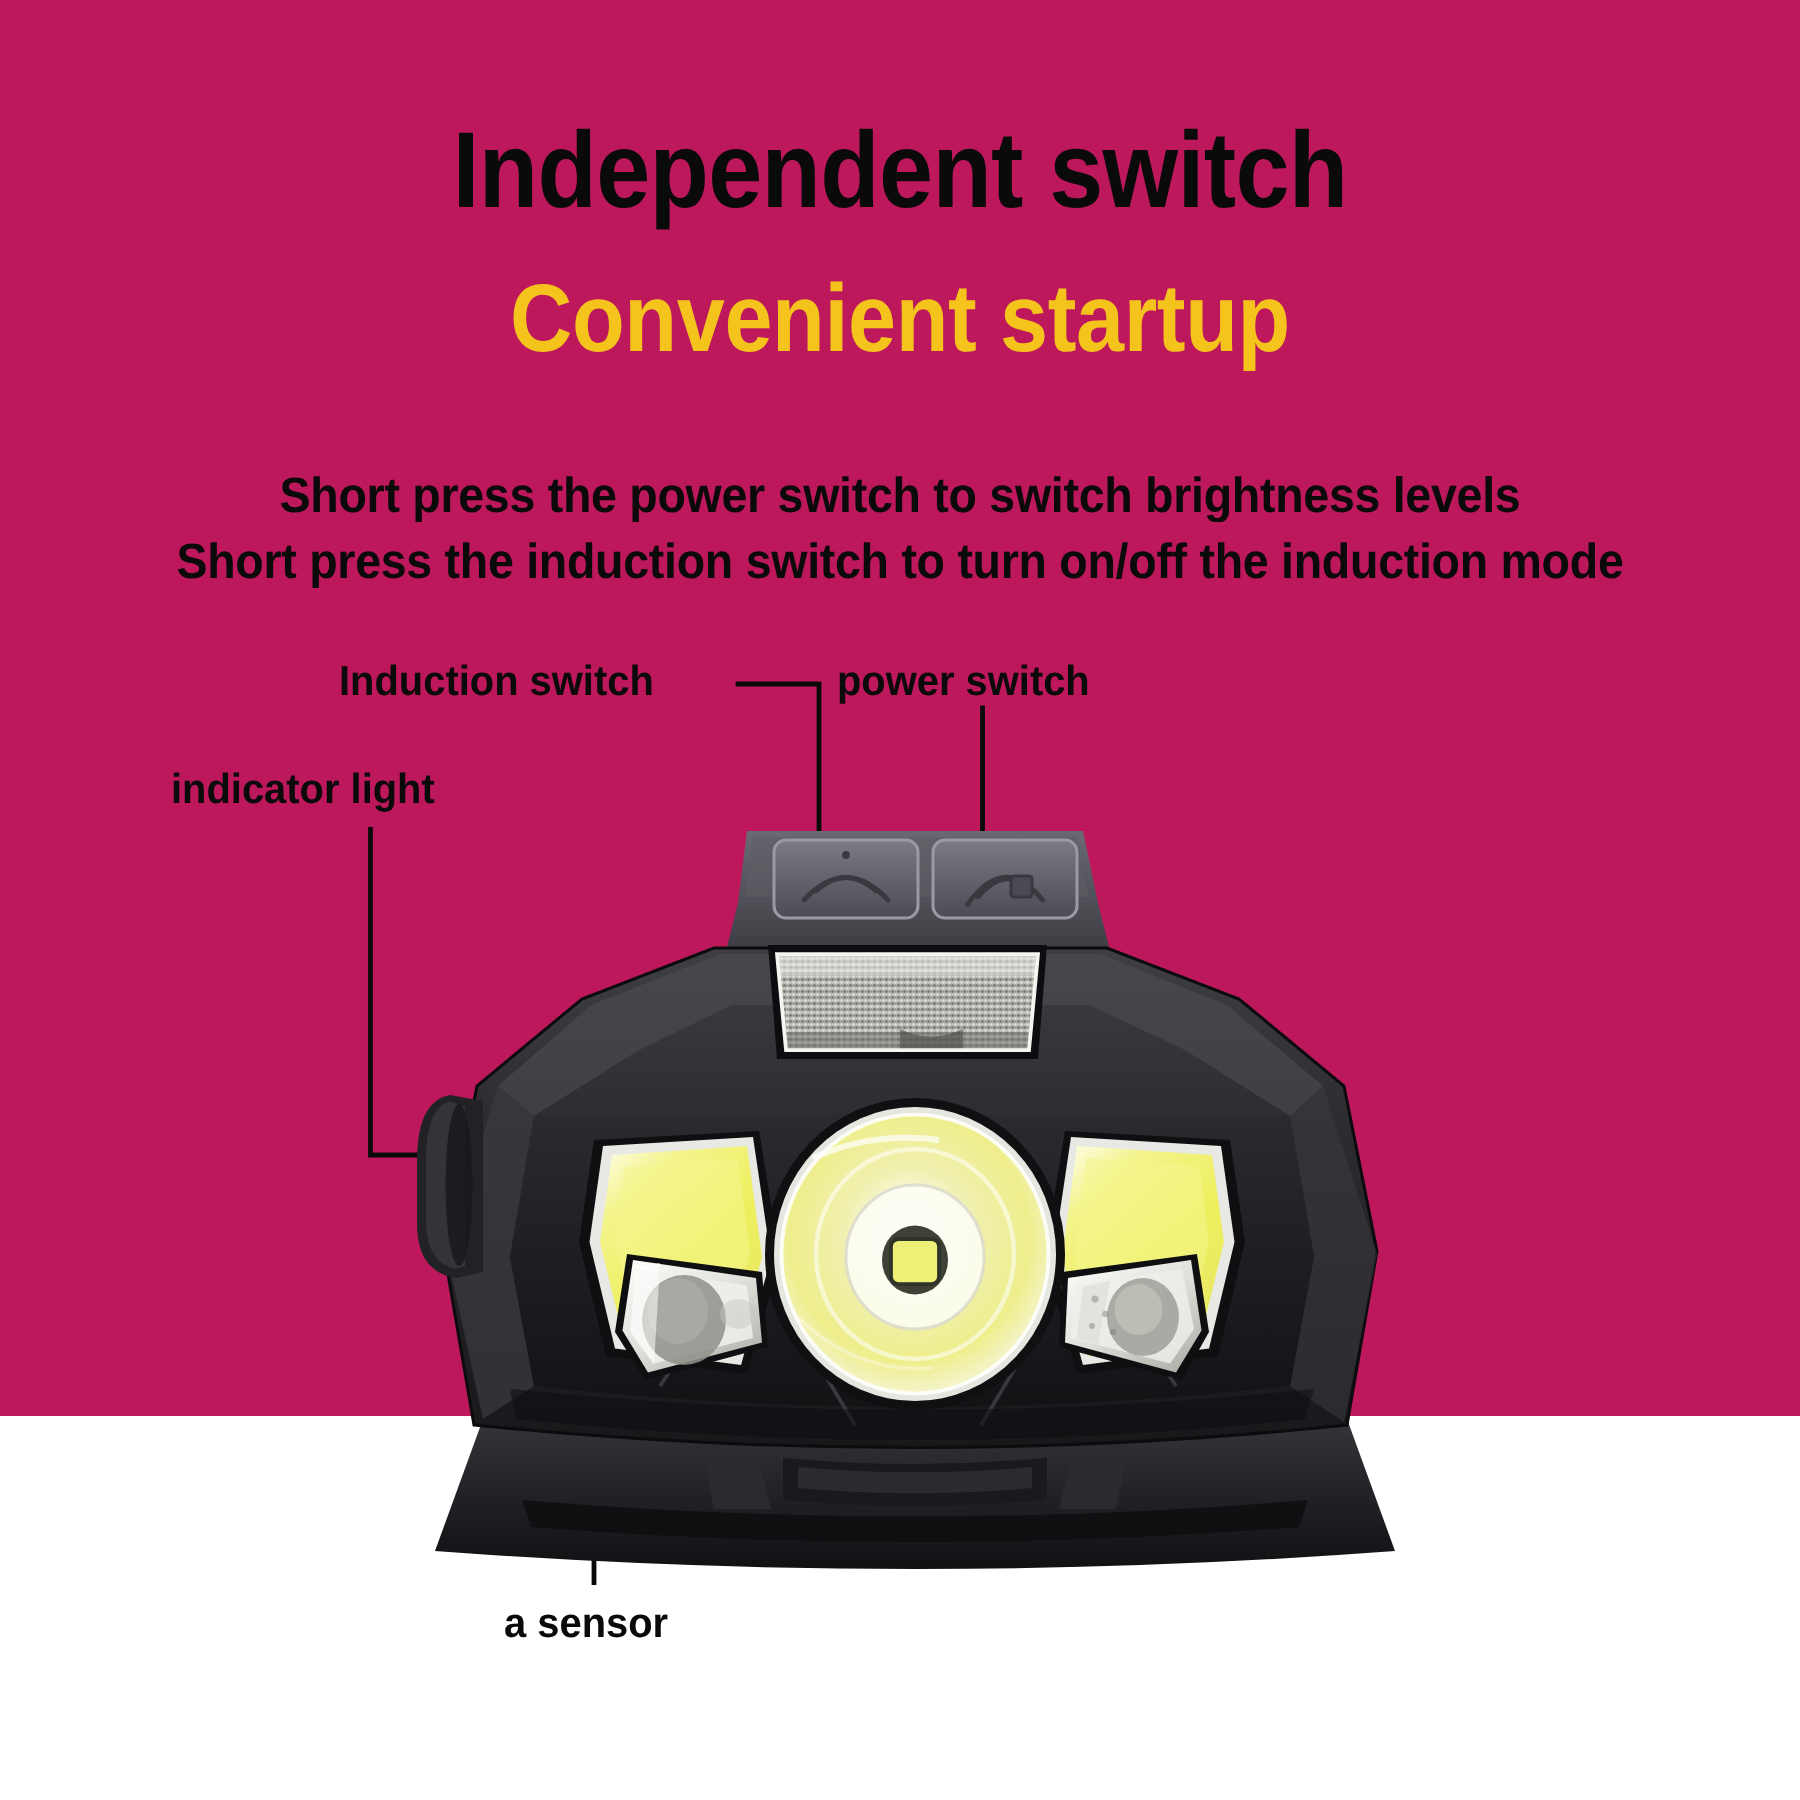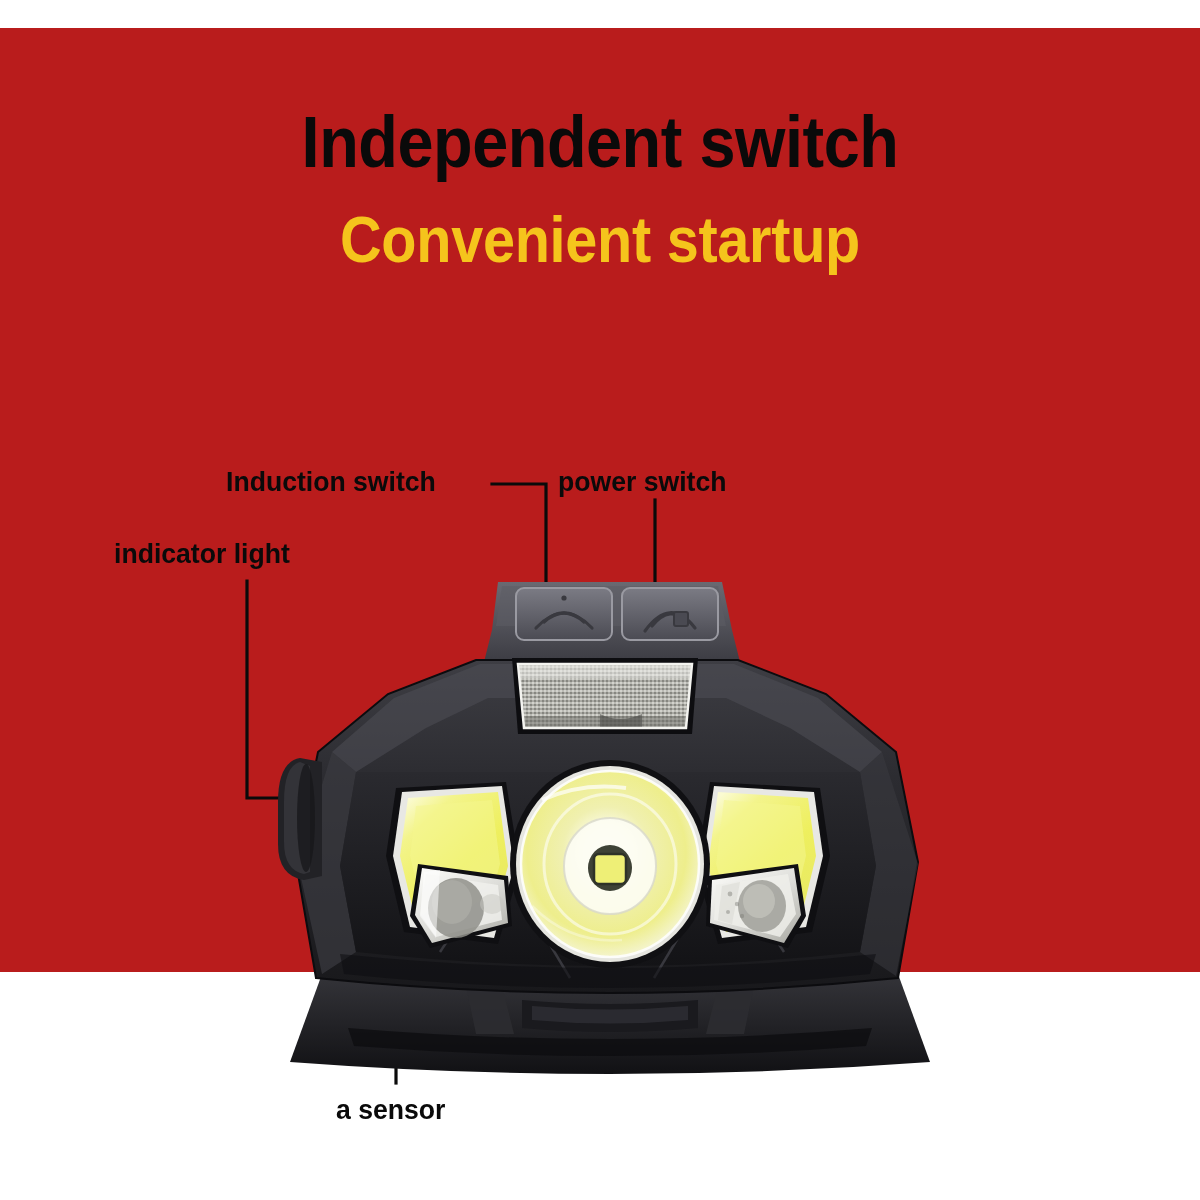--- a/index.html
+++ b/index.html
@@ -15,22 +15,21 @@
     overflow: hidden;
     font-family: "Liberation Sans", "DejaVu Sans", sans-serif;
     -webkit-font-smoothing: antialiased;
   }
 
   .stage {
     position: absolute;
     left: 0; top: 0;
     width: 1200px;
     height: 944px;
-    background: #b91c1c;
-    margin-top: 28px;
+    background: #be185d;
   }
 
   
   .title-main {
     position: absolute;
     left: 0; top: 78px;
     width: 1200px;
     text-align: center;
     font-size: 72px;
     line-height: 1;
@@ -108,20 +107,24 @@
 </style>
 </head>
 <body>
 
 <div class="stage">
 
   <div class="title-main">Independent switch</div>
 
   <div class="title-sub">Convenient startup</div>
 
+  <div class="body-lines">
+    <div class="body-line">Short press the power switch to switch brightness levels</div>
+    <div class="body-line">Short press the induction switch to turn on/off the induction mode</div>
+  </div>
 
   <div class="callout" id="lbl-induction">Induction switch</div>
 
   <div class="callout" id="lbl-power">power switch</div>
 
   <div class="callout" id="lbl-indicator">indicator light</div>
 
   <div class="callout" id="lbl-sensor">a sensor</div>
 
   <svg class="leaders" viewBox="0 0 1200 1200">

